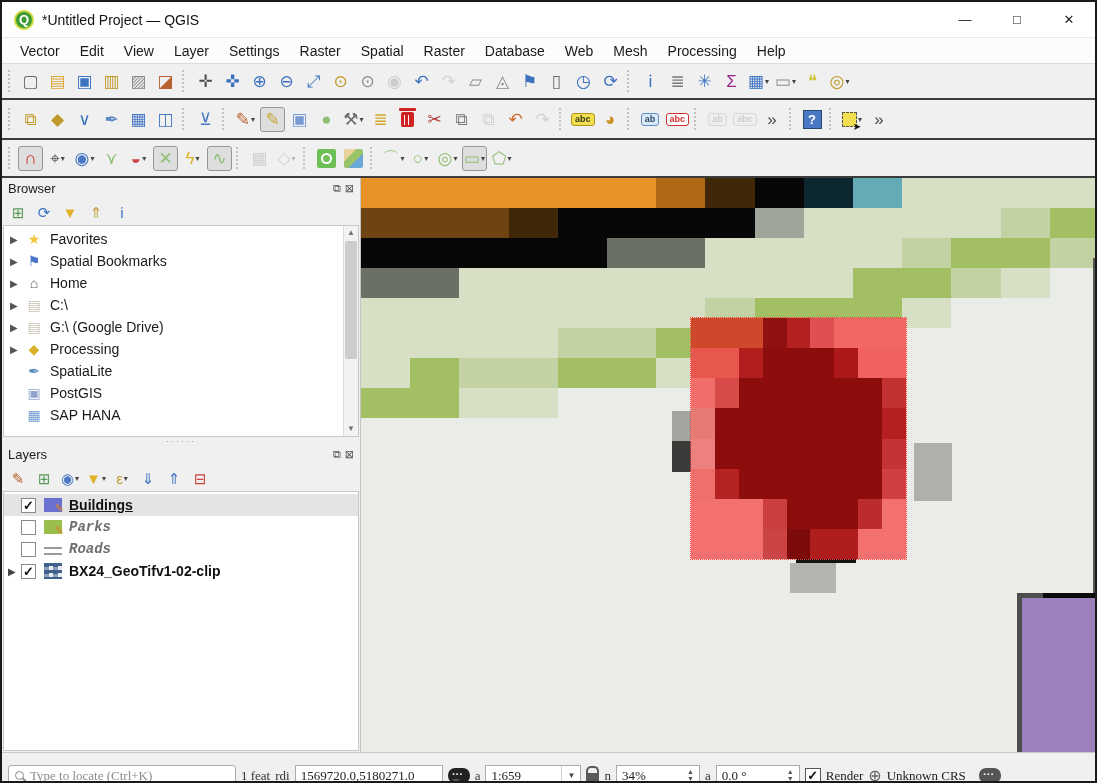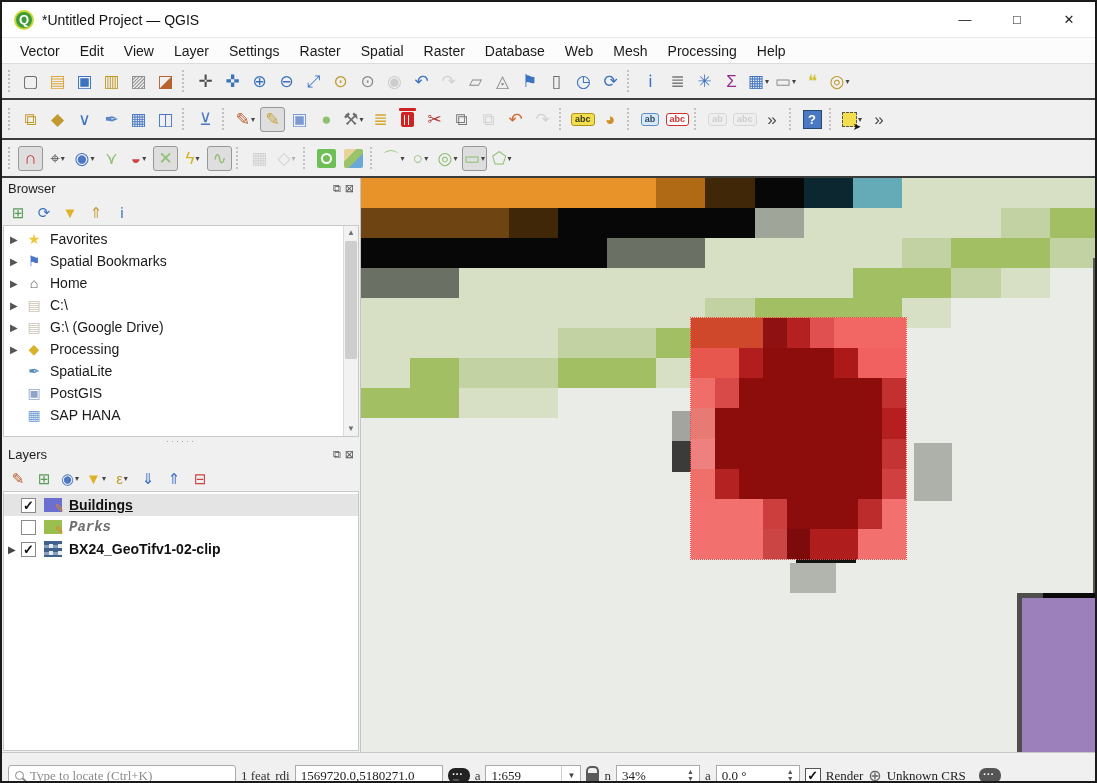--- a/index.html
+++ b/index.html
@@ -550,20 +550,26 @@
             <span class="arr"></span>
             <span class="cb">✓</span>
             <span class="licon li-buildings"></span>
             <span class="llabel lbl-bold lbl-underline">Buildings</span>
           </div>
           <div class="lrow">
             <span class="arr"></span>
             <span class="cb"></span>
             <span class="licon li-parks"></span>
             <span class="llabel lbl-bold lbl-italic lbl-grey">Parks</span>
+          </div>
+          <div class="lrow">
+            <span class="arr"></span>
+            <span class="cb"></span>
+            <span class="licon li-roads"></span>
+            <span class="llabel lbl-bold lbl-italic lbl-grey">Roads</span>
           </div>
           <div class="lrow">
             <span class="arr">▶</span>
             <span class="cb">✓</span>
             <span class="licon li-raster"></span>
             <span class="llabel lbl-bold">BX24_GeoTifv1-02-clip</span>
           </div>
         </div>
     </div>
   </div>

